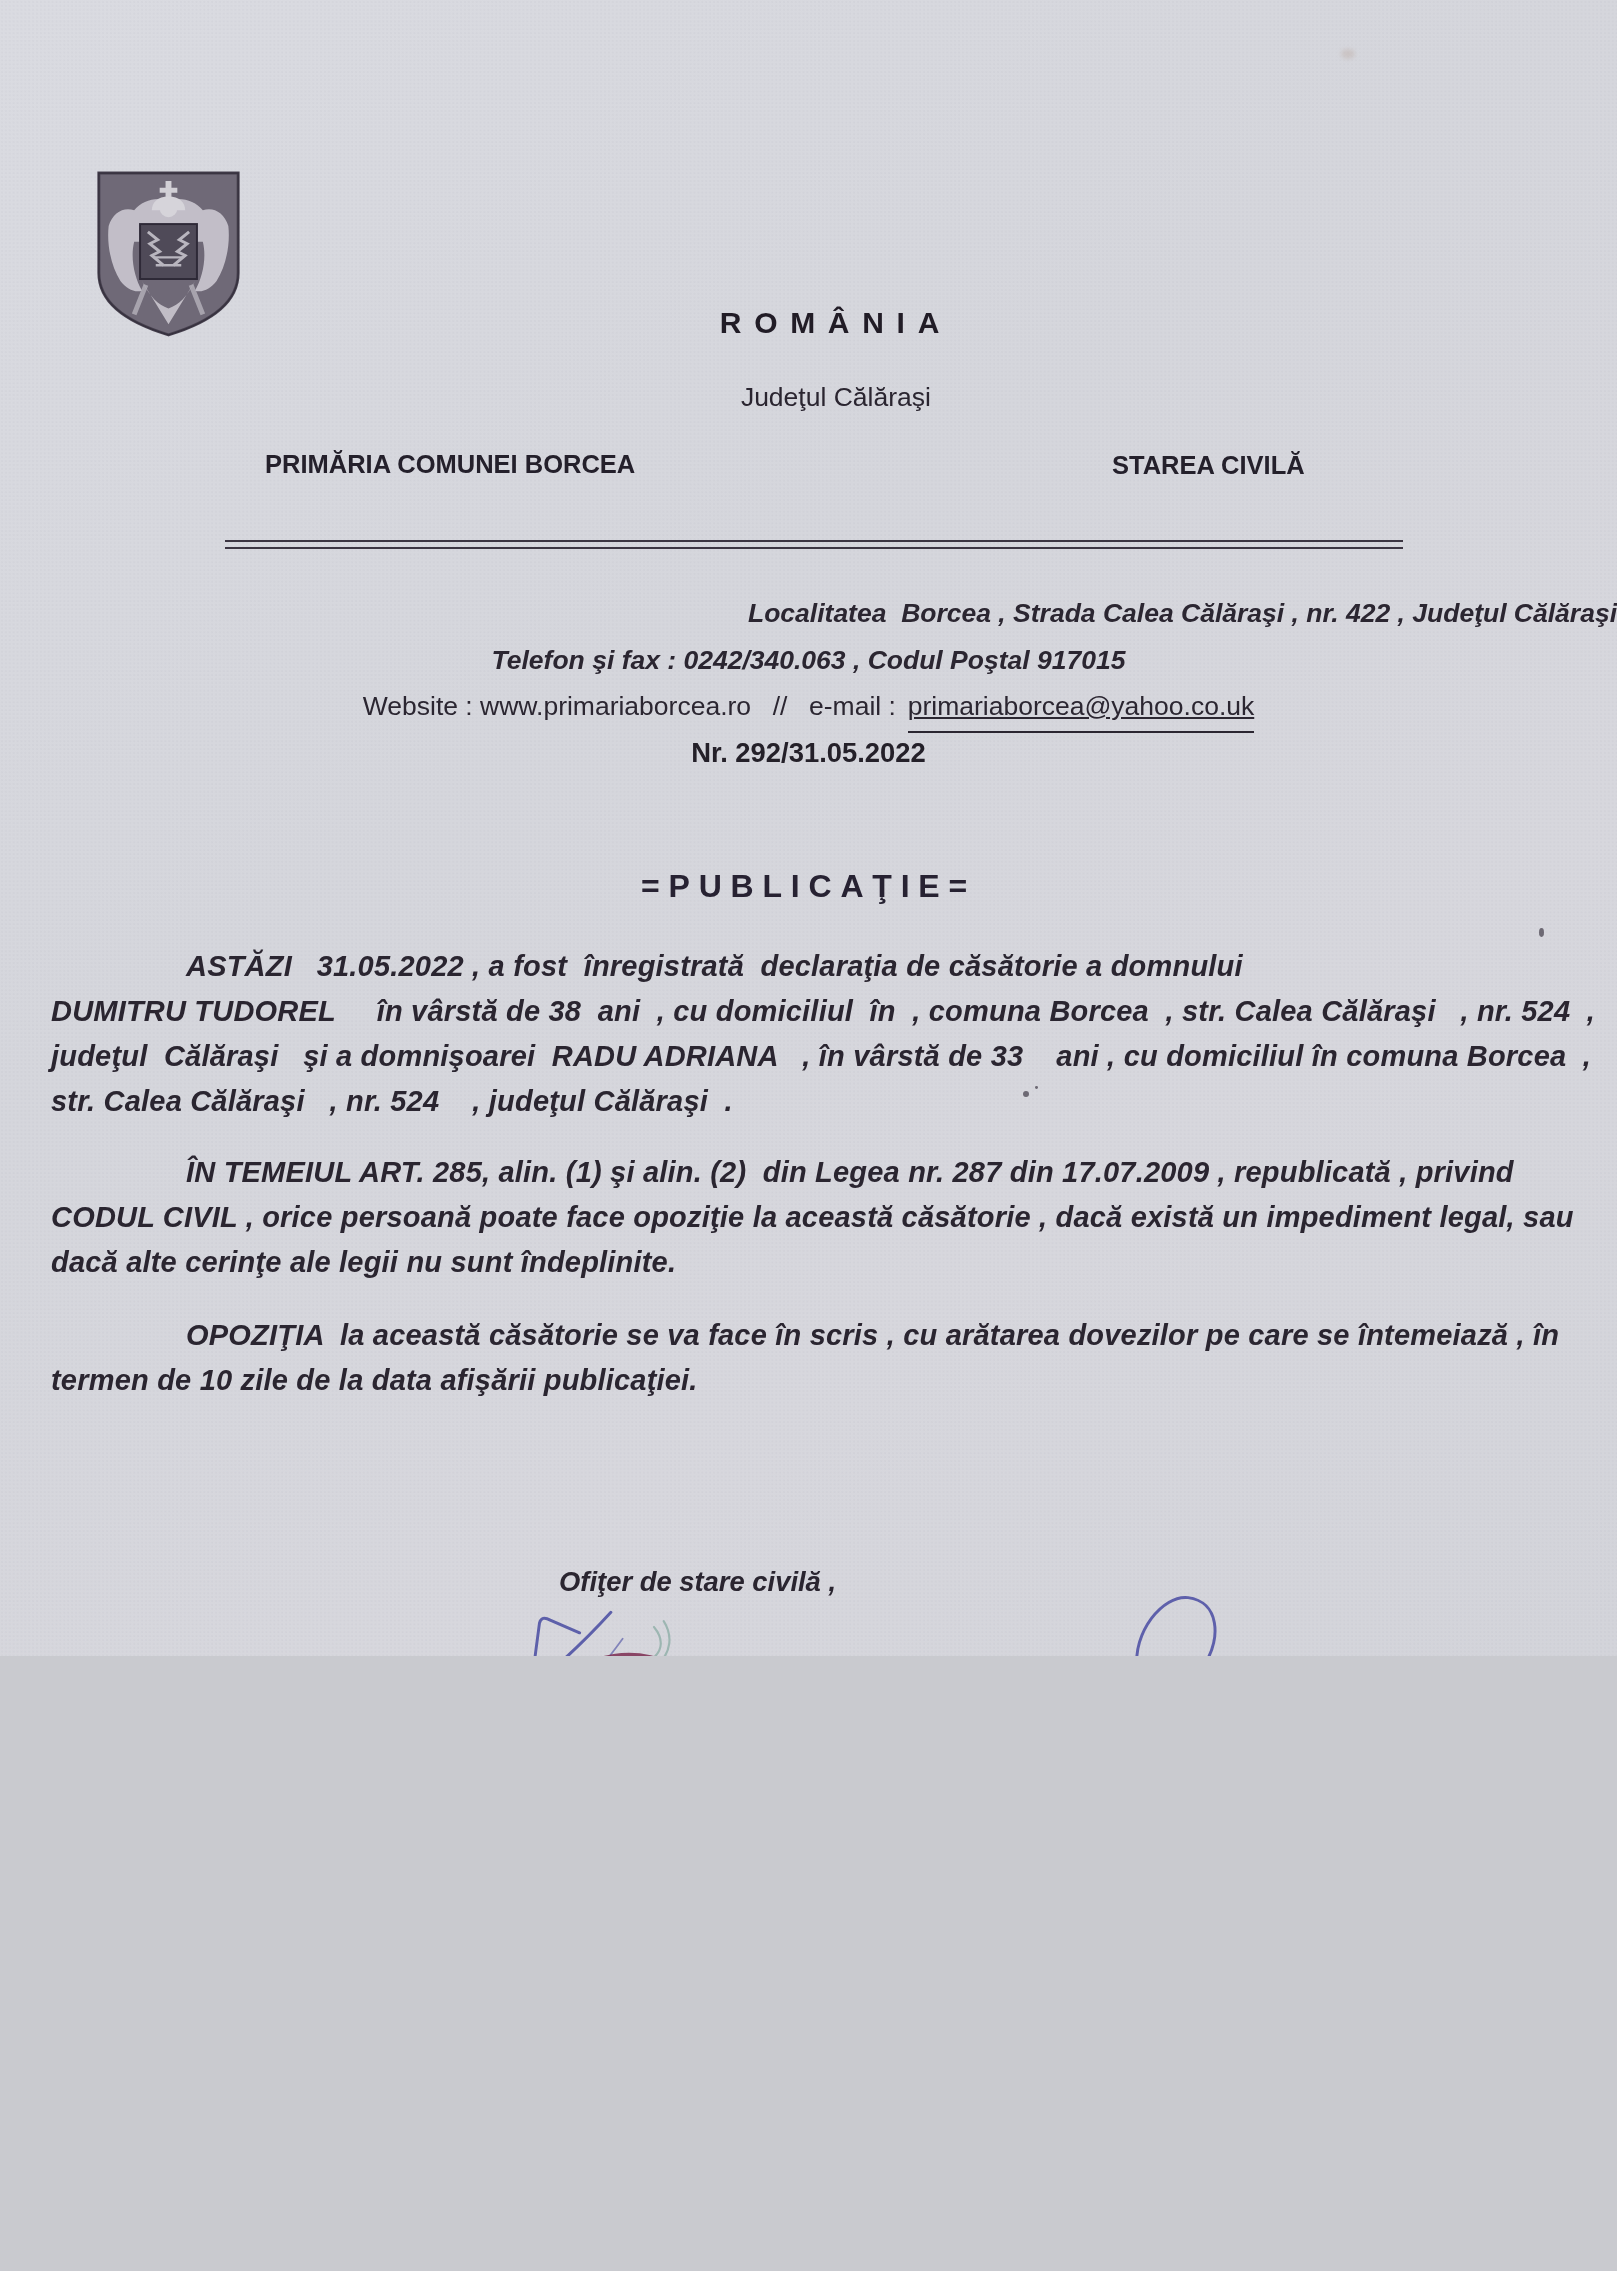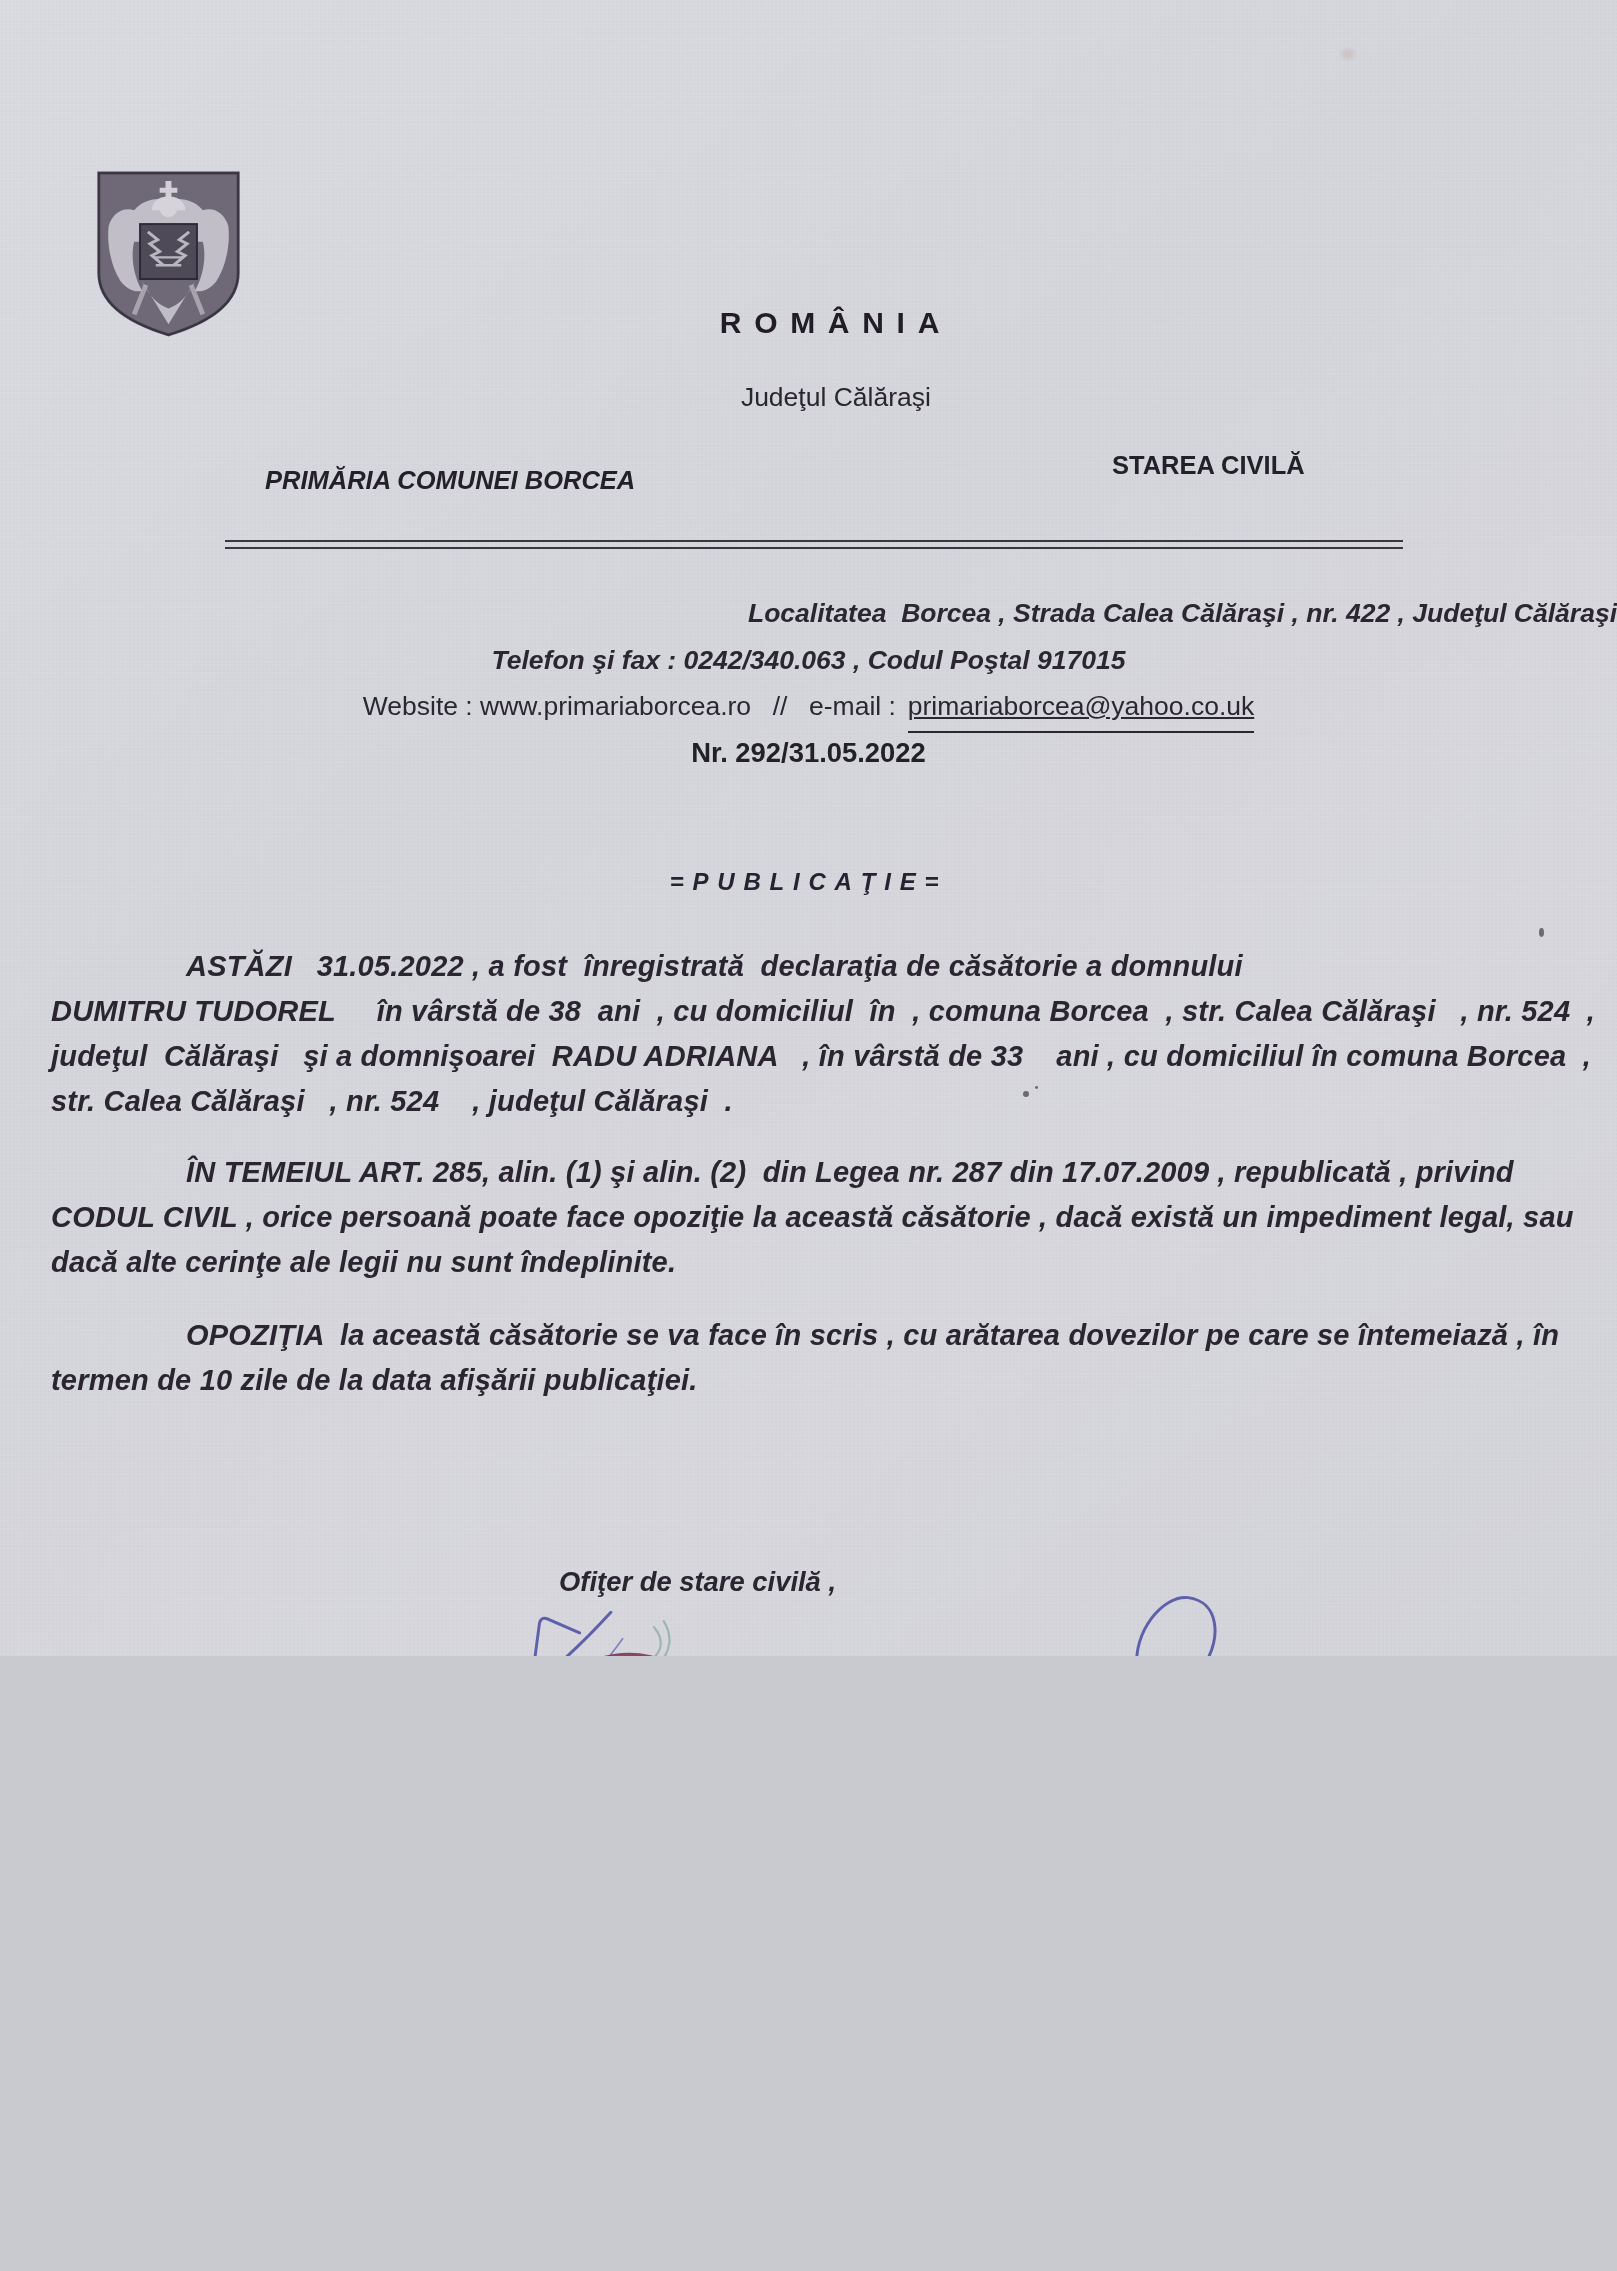--- a/index.html
+++ b/index.html
@@ -16,21 +16,21 @@
   .centerline{left:0; width:1617px; text-align:center; white-space:pre;}
   .shift{transform:translateX(27.4px);}
   .country{font-size:30px; font-weight:bold; letter-spacing:12.7px; color:#211c26;}
   .county{font-size:26.5px; color:#2a2530;}
   .inst{font-size:25.5px; font-weight:bold; color:#24202b; white-space:pre;}
   .rule{border-top:2.5px solid #3b3542; border-bottom:2.5px solid #3b3542; height:4.9px;}
   .addr-italic{font-size:26.5px; font-style:italic; font-weight:bold; color:#2b2631;}
   .addr-reg{font-size:26.5px; color:#2b2631;}
   .addr-reg .email{border-bottom:2px solid #2b2631; padding-bottom:10px;text-decoration:underline;}
   .nr{font-size:27.4px; font-weight:bold; color:#242029;}
-  .pubtitle{font-size:24px; font-weight:bold; font-style:italic; letter-spacing:8.8px; color:#272232;}
+  .pubtitle{font-size:32px; font-weight:bold; letter-spacing:8.8px; color:#272232;}
   .para{left:51px; width:1529px;}
   .bline{font-size:29px; font-weight:bold; font-style:italic; line-height:45px;
          white-space:pre; color:#2a2530; letter-spacing:0.2px;}
   .indent{padding-left:135px;}
   .officer-label{font-size:27.4px; font-weight:bold; font-style:italic; color:#2a2530; white-space:pre;}
   .name-stamp{transform:rotate(-2deg); color:#6e2446; font-family:"DejaVu Serif", serif;
               font-style:italic; font-weight:bold; line-height:1.05;}
   .name-stamp .nm{font-size:30px; letter-spacing:0.5px;}
   .name-stamp .tl{font-size:23.5px; letter-spacing:1px; word-spacing:6.9px;}
   .speck{background:#4a4450; border-radius:50%; opacity:.75;}
@@ -56,21 +56,21 @@
     <path d="M58,66 l10,8 -8,4 10,8 -8,4 12,10 M100,66 l-10,8 8,4 -10,8 8,4 -12,10" stroke="#b9b6bf" stroke-width="3" fill="none"></path>
     <path d="M64,92 h30 M66,100 h26" stroke="#b9b6bf" stroke-width="2.4"></path>
 
     <path d="M52,116 L79,160 L106,116 C98,132 90,140 79,144 C68,140 60,132 52,116 Z" fill="#d0cdd4" opacity=".85"></path>
     <path d="M56,120 L44,150 M102,120 L114,150" stroke="#b5b2bb" stroke-width="5" opacity=".8"></path>
   </svg>
 
   <div class="abs centerline shift country" style="top:306px;">ROMÂNIA</div>
   <div class="abs centerline shift county" style="top:382px;">Judeţul Călăraşi</div>
 
-  <div class="abs inst" style="left:265px; top:466px;font-style:italic;">PRIMĂRIA COMUNEI BORCEA</div>
+  <div class="abs inst" style="left:265px; top:450px;">PRIMĂRIA COMUNEI BORCEA</div>
   <div class="abs inst" style="left:1112px; top:451px;">STAREA CIVILĂ</div>
 
   <div class="abs rule" style="left:225px; top:540px; width:1178px;"></div>
 
   <div class="abs centerline addr-italic" style="top:598px;text-align:right;">Localitatea  Borcea , Strada Calea Călăraşi , nr. 422 , Judeţul Călăraşi</div>
   <div class="abs centerline addr-italic" style="top:645px;">Telefon şi fax : 0242/340.063 , Codul Poştal 917015</div>
   <div class="abs centerline addr-reg" style="top:691px;"><span>Website : www.primariaborcea.ro</span><span style="margin:0 21.6px;">//</span><span style="margin-right:11.8px;">e-mail :</span><span class="email">primariaborcea@yahoo.co.uk</span></div>
   <div class="abs centerline nr" style="top:737px;">Nr. 292/31.05.2022</div>
 
   <div class="abs centerline pubtitle" style="top:868px;">=PUBLICAŢIE=</div>

